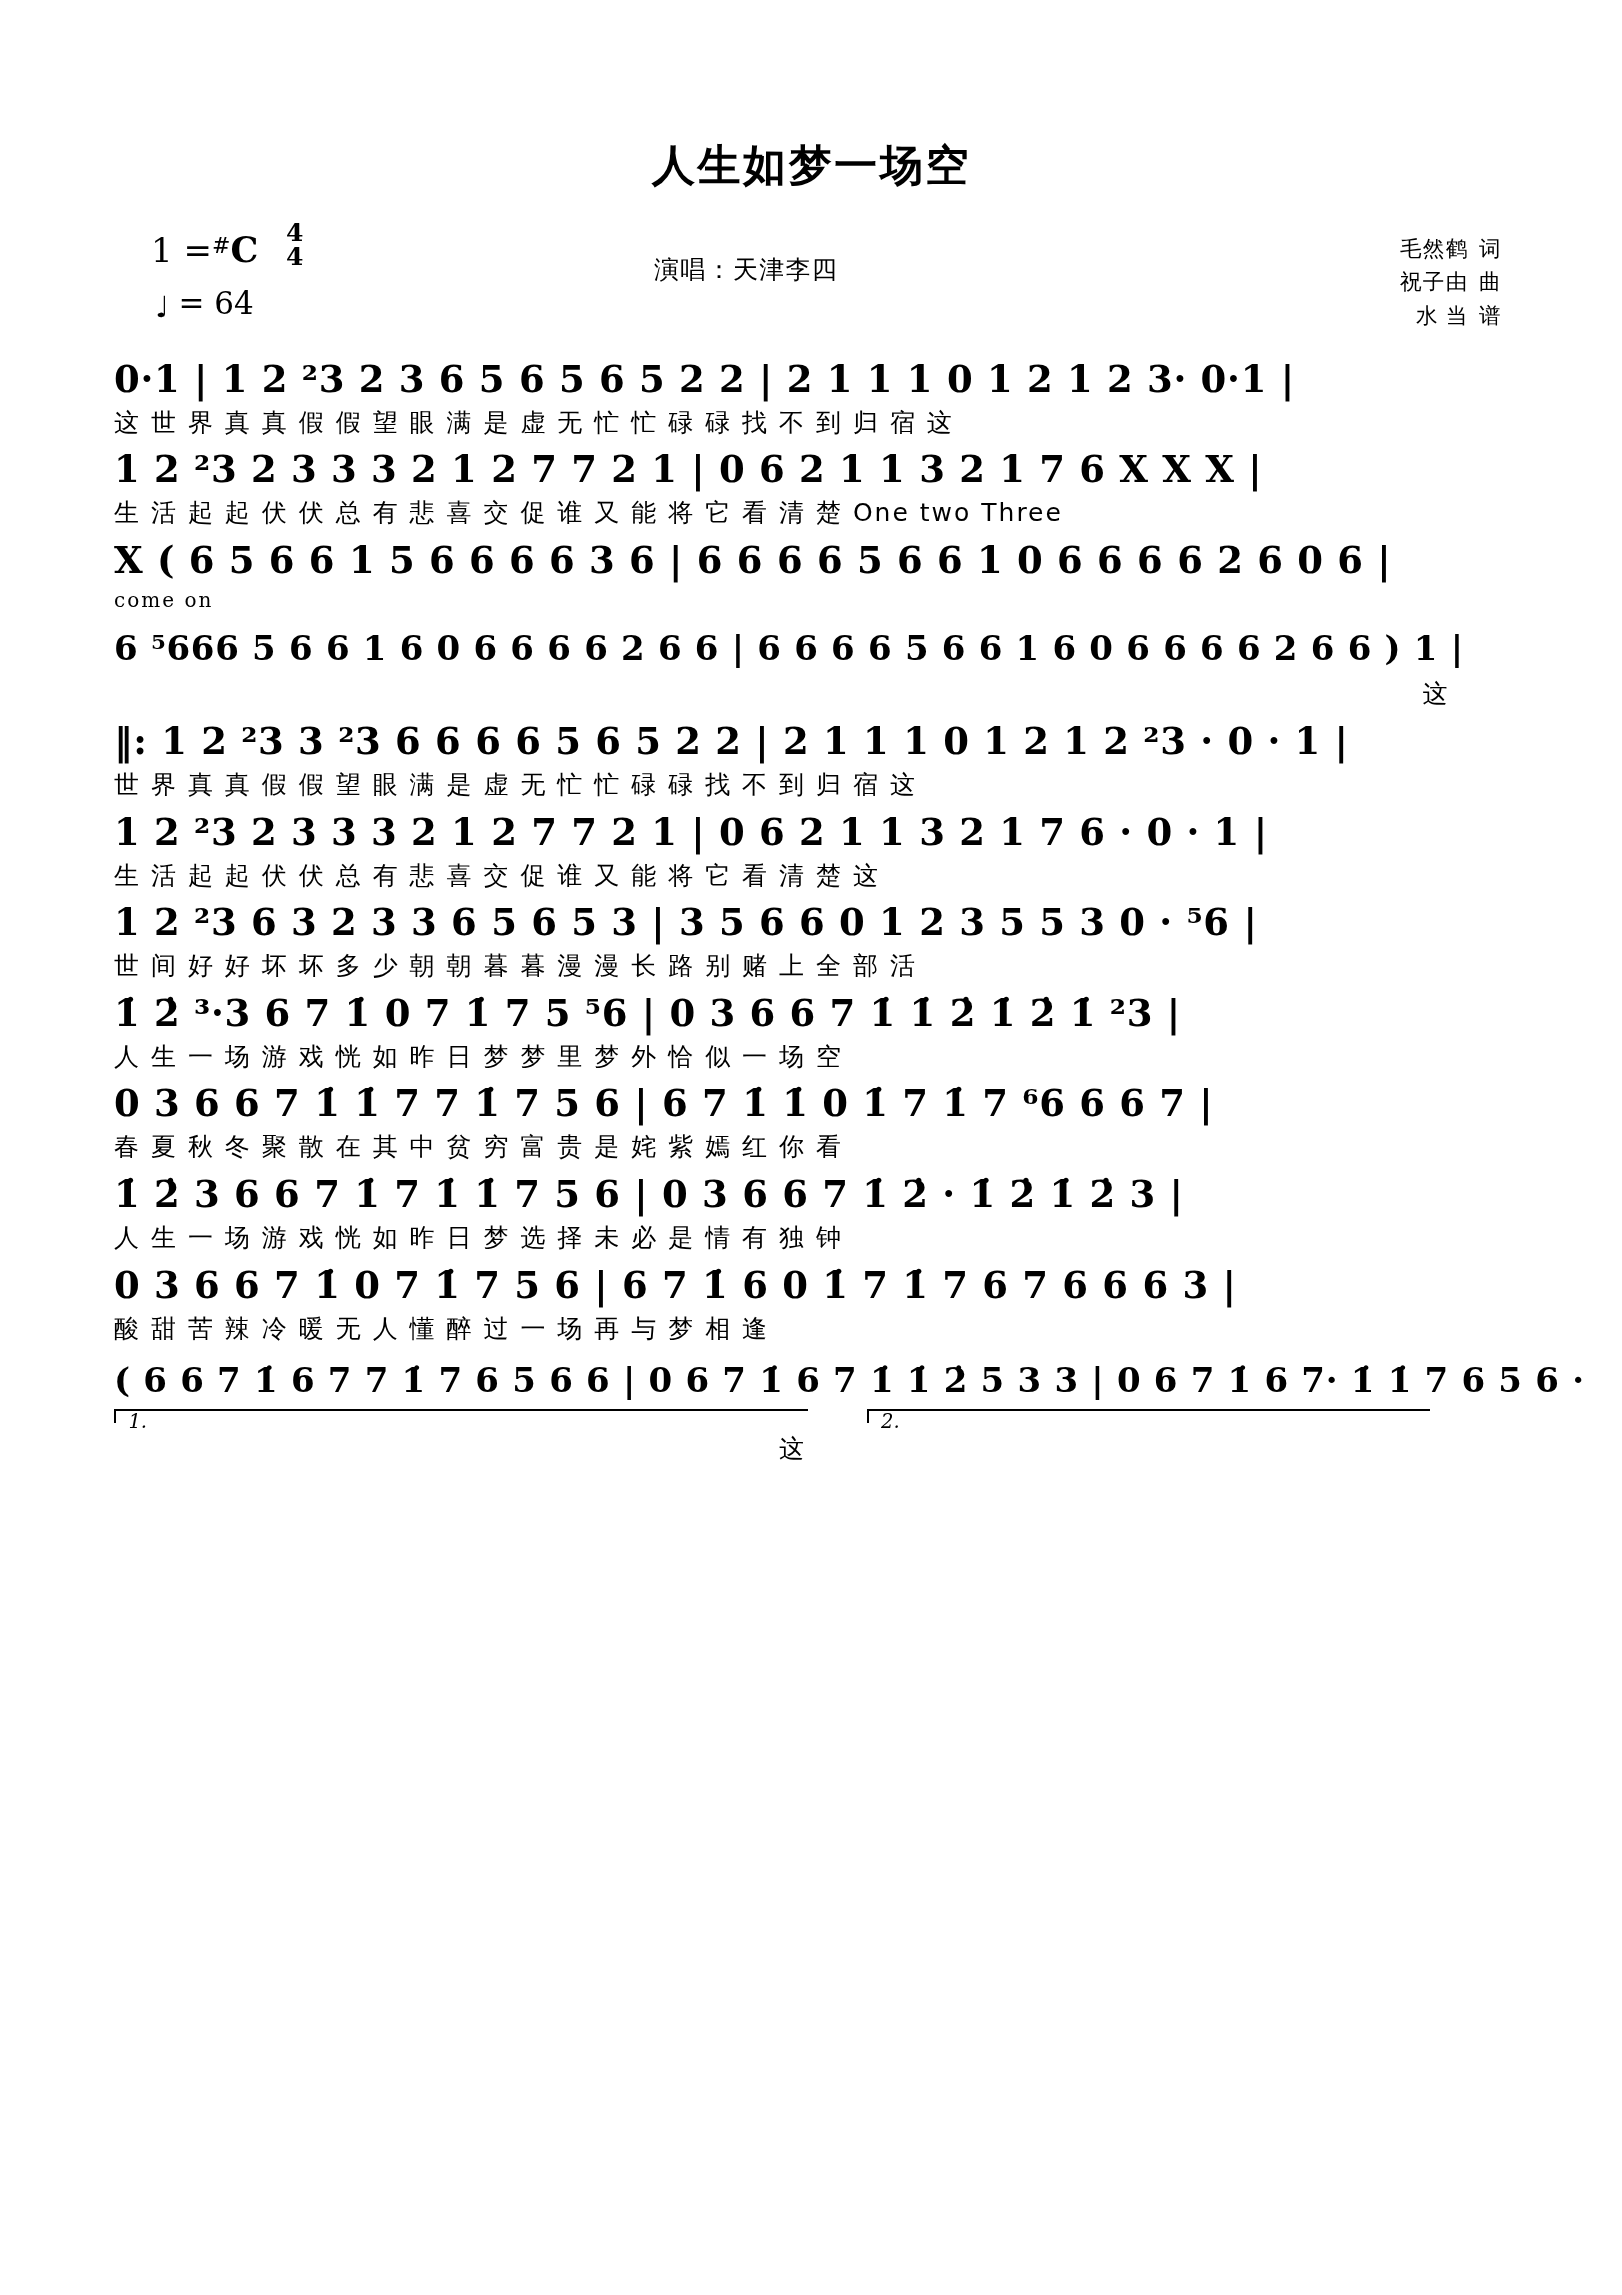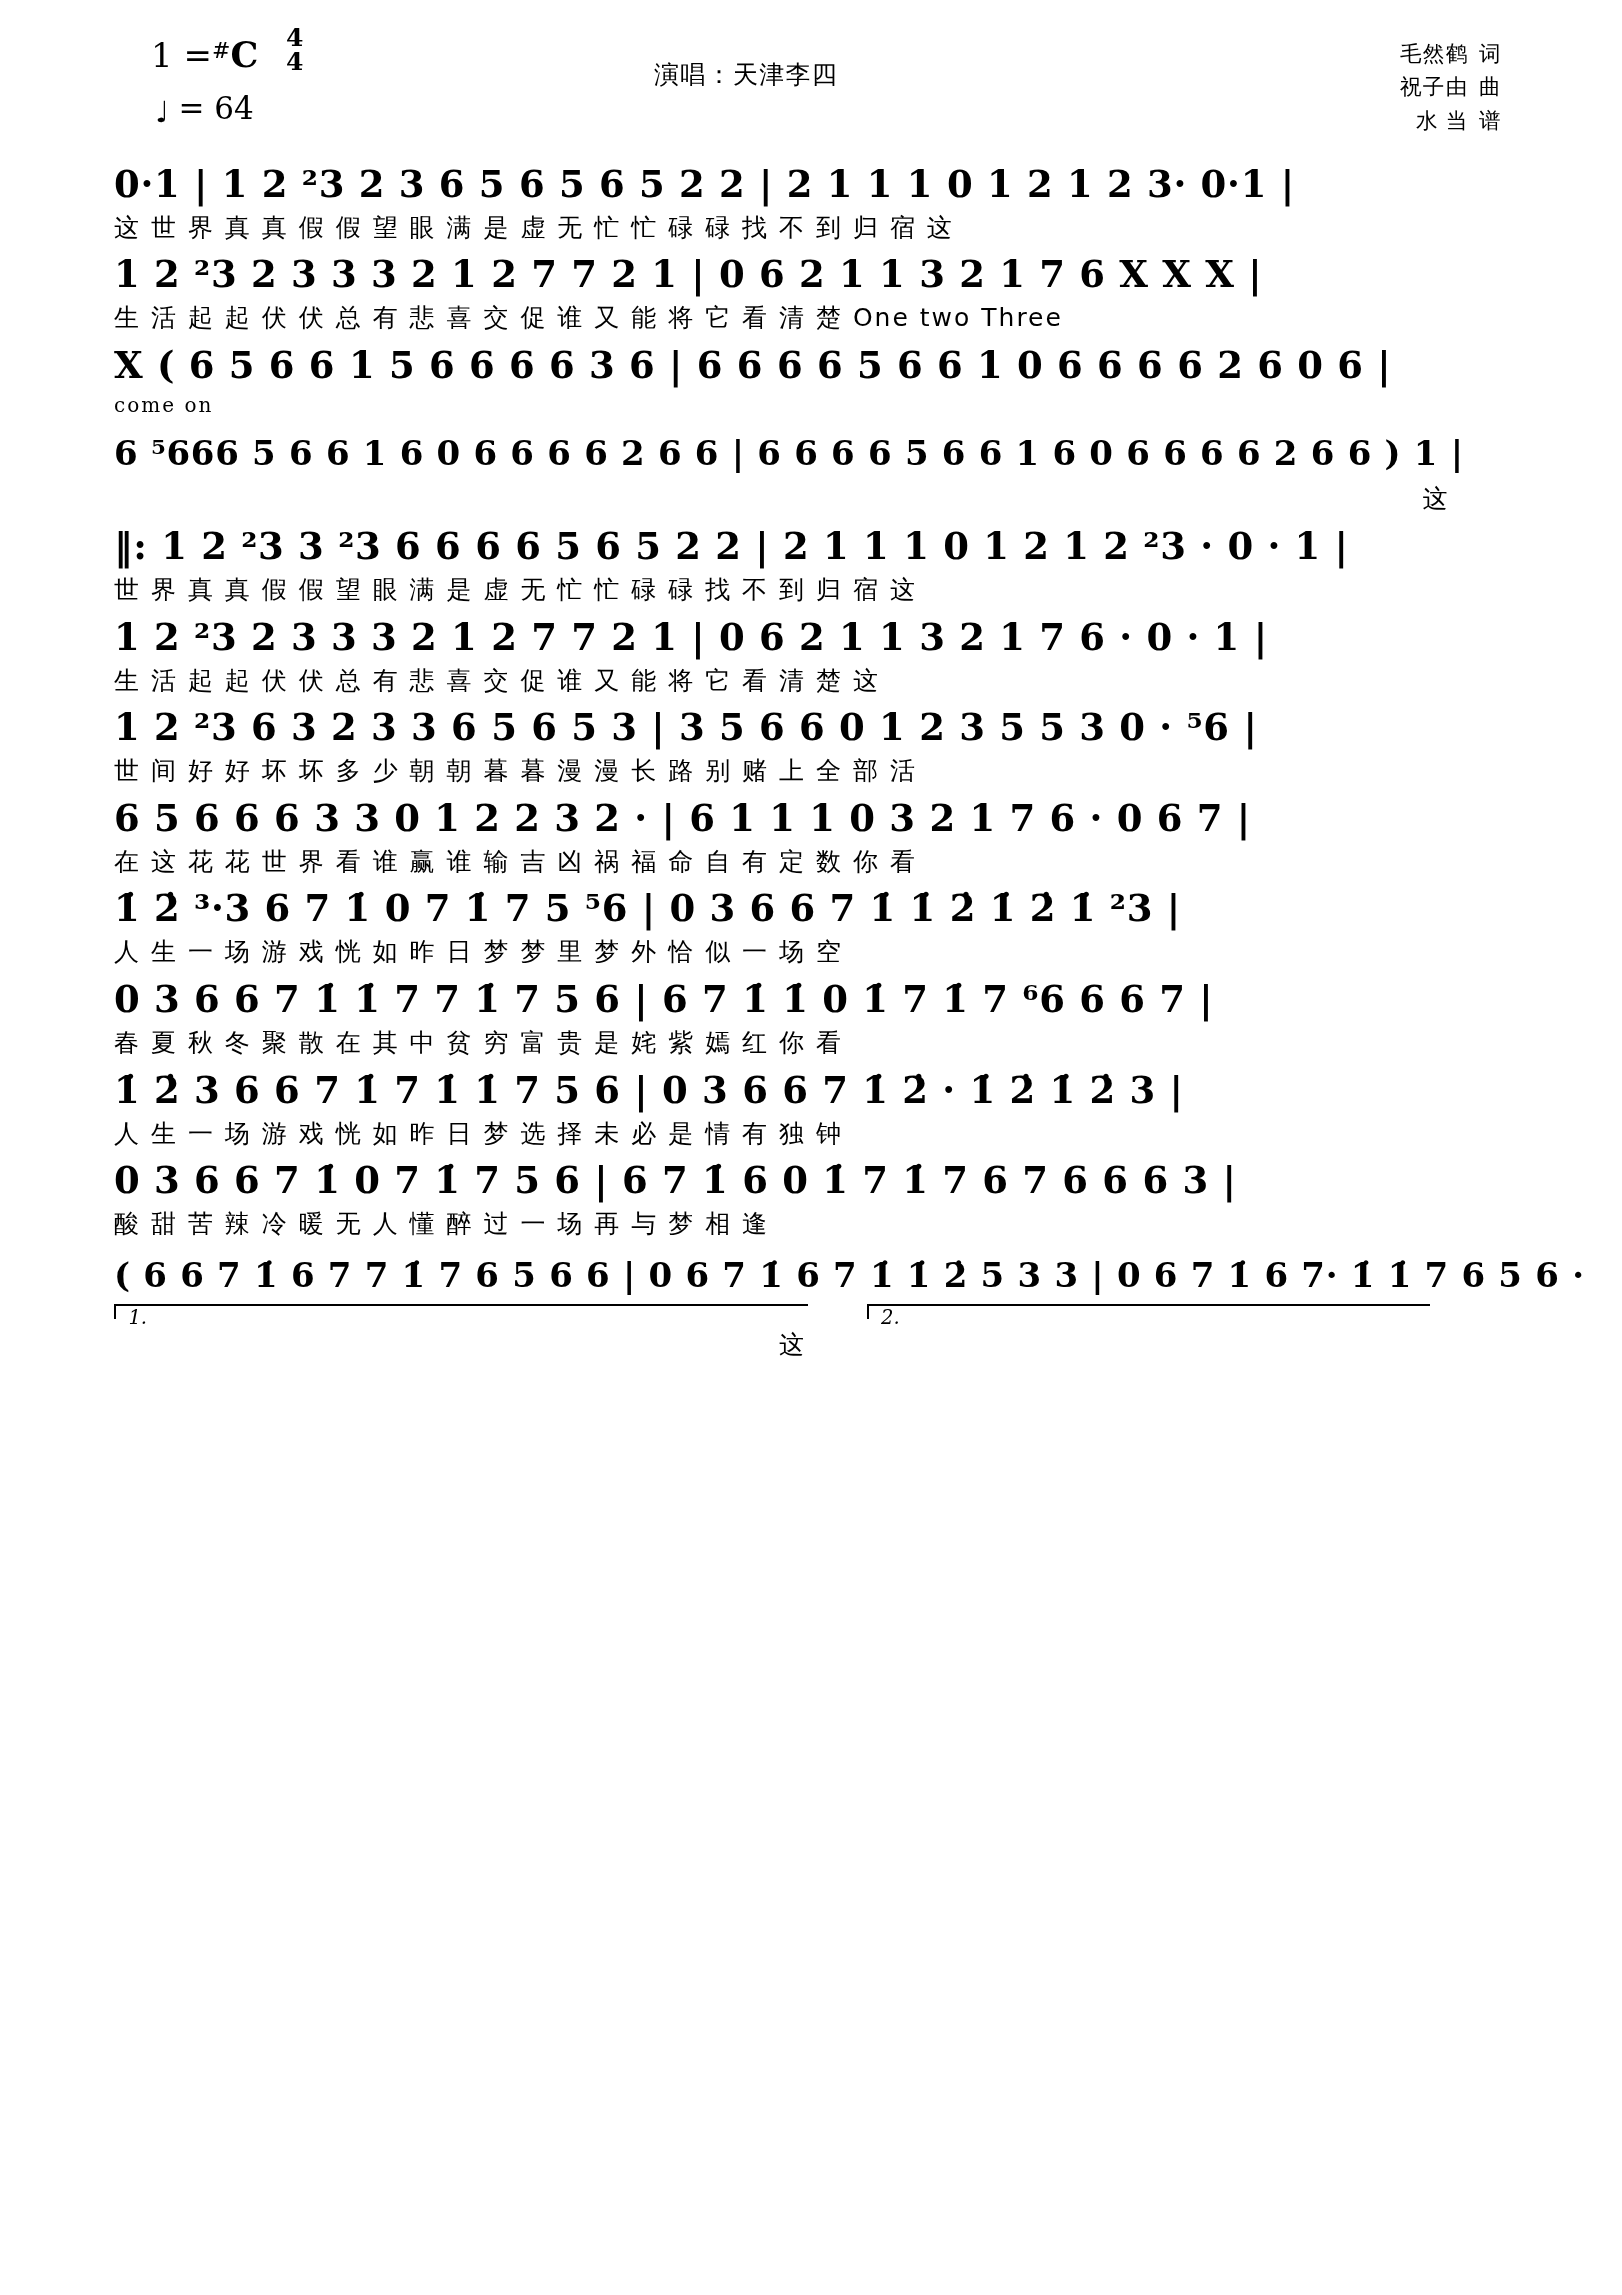--- a/index.html
+++ b/index.html
@@ -162,20 +162,21 @@
     position: absolute;
     height: 14.4px;
     top: 0;
   }
 </style>
 </head>
 <body>
 
 <div class="page">
 
+  <div class="title">人生如梦一场空</div>
 
   <div class="header">
 
     <div class="keyblock">
       <div class="keyline1">
         <span>1 =</span><span class="sharp">#</span><span class="cc">C</span>
         <span class="timesig">
           <span style="display:block">4</span>
           <span style="display:block">4</span>
         </span>
@@ -231,24 +232,20 @@
     <div class="system">
       <div class="notes">1 2 ²3  2 3 3 3  2 1 2 7  7 2 1 | 0 6 2 1  1 3 2 1  7 6 · 0 · 1 |</div>
       <div class="lyrics">生 活 起 起 伏 伏 总 有 悲  喜 交 促   谁 又 能  将 它 看 清 楚     这</div>
     </div>
 
     <div class="system">
       <div class="notes">1 2 ²3  6 3 2 3  3 6 5 6  5 3 | 3 5 6 6  0 1 2 3  5 5 3  0 · ⁵6 |</div>
       <div class="lyrics">世 间 好 好 坏  坏 多 少 朝 朝 暮 暮  漫 漫 长 路   别 赌 上 全 部      活</div>
     </div>
 
-    <div class="system">
-      <div class="notes">6 5 6  6 6 3 3  0 1 2 2  3 2 · | 6 1 1 1  0 3 2 1  7 6 · 0 6 7 |</div>
-      <div class="lyrics">在 这 花 花 世 界   看 谁 赢 谁 输  吉 凶 祸 福  命 自 有 定 数   你 看</div>
-    </div>
 
     <div class="system">
       <div class="notes">1̇ 2̇ ³·3  6 7 1̇  0 7 1̇  7 5 ⁵6 | 0 3 6  6 7 1̇  1̇ 2̇ 1̇  2̇ 1̇ ²3 |</div>
       <div class="lyrics">人 生 一 场 游 戏  恍 如 昨 日 梦  梦 里 梦 外  恰 似 一 场 空</div>
     </div>
 
     <div class="system">
       <div class="notes">0 3 6  6 7 1̇  1̇ 7 7 1̇  7 5 6 | 6 7 1̇ 1̇  0 1̇ 7 1̇  7 ⁶6 6 6 7 |</div>
       <div class="lyrics">春  夏 秋 冬  聚 散 在 其 中  贫 穷 富 贵  是 姹 紫 嫣 红   你 看</div>
     </div>

